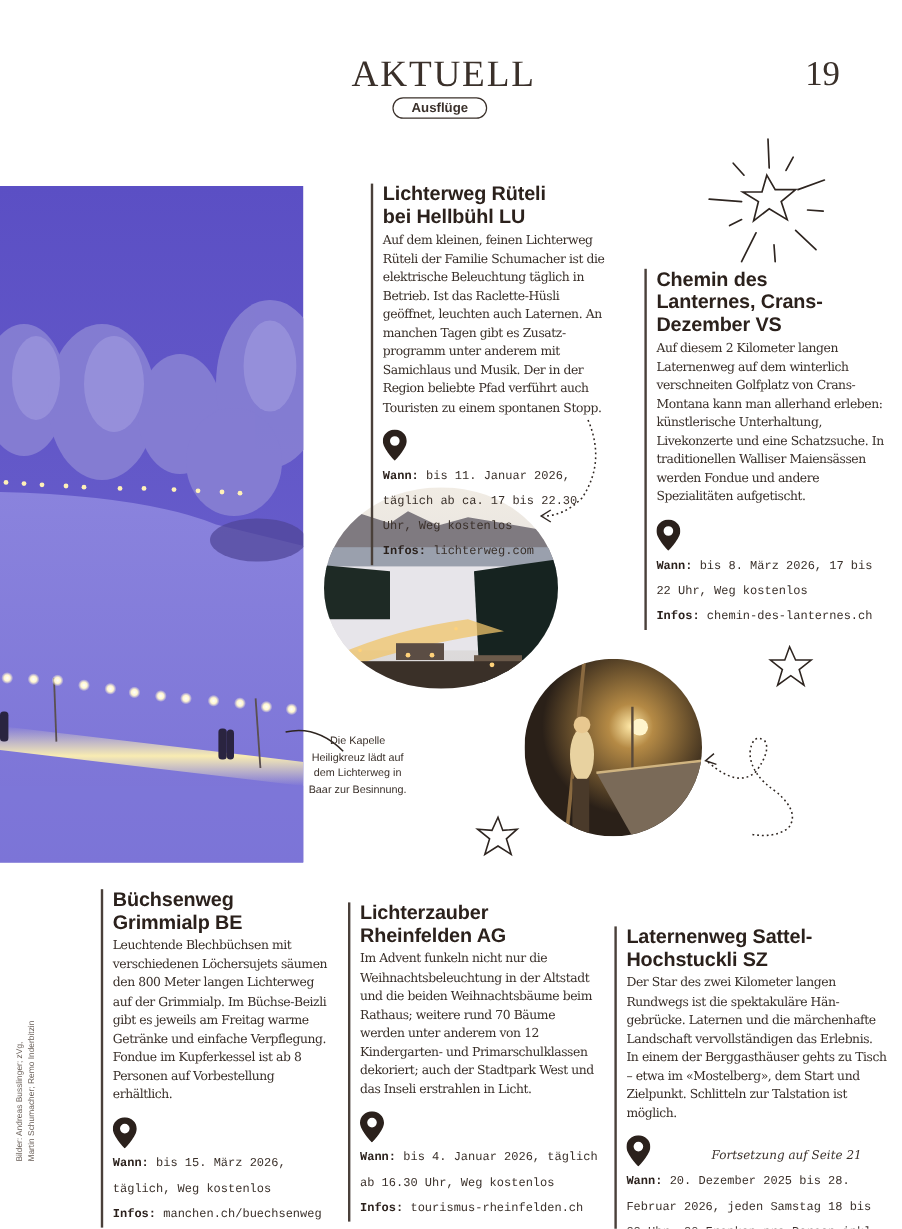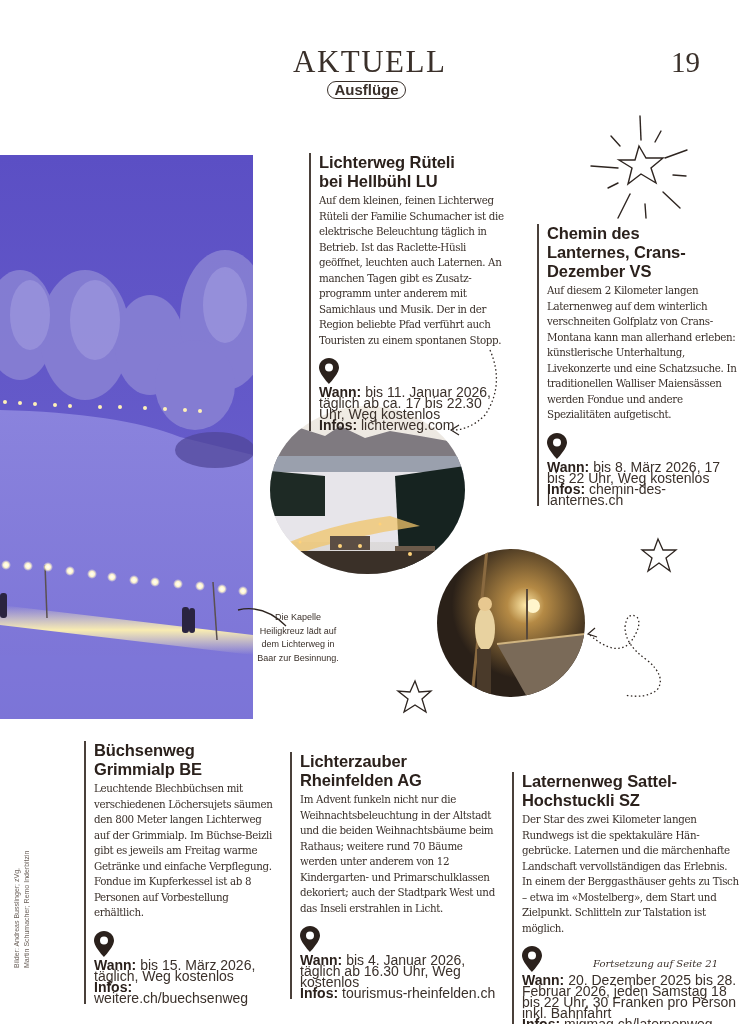--- a/index.html
+++ b/index.html
@@ -1,29 +1,29 @@
 <!DOCTYPE html>
 <html><head>
 <meta charset="utf-8">
 <style>
   html, body { margin:0; padding:0; }
   body { width:752px; height:1024px; background:#ffffff; position:relative; overflow:hidden; color:#2e2520; }
 
   .header-title { position:absolute; left:293px; top:46px; font-family:"Liberation Serif",serif; font-size:31px; letter-spacing:1.5px; color:#3a302a; line-height:1; }
-  .header-pill { position:absolute; left:327px; top:81px; width:79px; height:18px; border:1.3px solid #3a302a; border-radius:10px; box-sizing:border-box; font-family:"Liberation Sans",sans-serif; font-weight:bold; font-size:15px; line-height:16px; text-align:center; color:#3a302a; }
+  .header-pill { position:absolute; left:327px; top:81px; width:79px; height:18px; border:1.3px solid #3a302a; border-radius:10px; box-sizing:border-box; font-family:"Liberation Sans",sans-serif; font-weight:bold; font-size:11px; line-height:16px; text-align:center; color:#3a302a; }
   .page-number { position:absolute; left:671px; top:48px; font-family:"Liberation Serif",serif; font-size:29px; color:#3a302a; line-height:1; }
 
   .photo-main { position:absolute; left:0; top:155px; width:253px; height:564px; overflow:hidden; }
   .circle { position:absolute; border-radius:50%; overflow:hidden; }
 
   .article { position:absolute; border-left:2px solid #4a403a; padding-left:8px; box-sizing:border-box; }
   .article h2 { margin:0; font-family:"Liberation Sans",sans-serif; font-weight:bold; font-size:16.5px; line-height:19px; color:#2b211c; letter-spacing:-0.1px; }
   .article p.body { margin:2px 0 0 0; font-family:"DejaVu Serif",serif; font-size:10.3px; line-height:15.5px; color:#3a302a; letter-spacing:-0.35px; }
   .pin { display:block; margin-top:10px; width:20px; height:26px; }
-  .info { font-family:Liberation Sans, sans-serif; font-size:14px; line-height:11px; color:#3a302a; margin-top:3px; }
+  .info { font-family:Liberation Mono, monospace; font-size:10px; line-height:21px; color:#3a302a; margin-top:3px; }
   .info b { font-weight:bold; color:#2b211c; }
 
   .caption { position:absolute; left:256px; top:611px; width:84px; font-family:"Liberation Sans",sans-serif; font-weight:normal; font-size:9px; line-height:13.5px; text-align:center; color:#3a302a; }
   .credits { position:absolute; left:12px; top:968px; transform-origin:left top; transform:rotate(-90deg); font-family:"Liberation Sans",sans-serif; font-size:7px; line-height:10px; color:#6b615a; white-space:nowrap; }
   .footer { position:absolute; left:593px; top:958px; font-family:"DejaVu Serif",serif; font-style:italic; font-size:10px; color:#3a302a; }
   svg.deco { position:absolute; overflow:visible; }
 </style>
 </head>
 <body>
 
@@ -254,21 +254,21 @@
   <h2>
     <span>Büchsenweg</span><br>
     <span>Grimmialp BE</span>
   </h2>
   <p class="body">Leuchtende Blechbüchsen mit verschiedenen Löchersujets säumen den 800 Meter langen Lichterweg auf der Grimmialp. Im Büchse-Beizli gibt es jeweils am Freitag warme Getränke und einfache Verpflegung. Fondue im Kupferkessel ist ab 8 Personen auf Vorbestellung erhältlich.</p>
   <svg class="pin" viewBox="0 0 20 26">
       <path d="M10 0 C4.5 0 0 4.3 0 9.6 C0 16 10 26 10 26 C10 26 20 16 20 9.6 C20 4.3 15.5 0 10 0 Z M10 5.5 A4 4 0 1 1 10 13.5 A4 4 0 1 1 10 5.5 Z" fill="#2b211c" fill-rule="evenodd"></path>
     </svg>
   <div class="info">
     <b>Wann:</b> <span>bis 15. März 2026, täglich, Weg kostenlos</span><br>
-    <b>Infos:</b> <span>weitere.ch/buechsenweg</span>
+    <b>Infos:</b> <span>manchen.ch/buechsenweg</span>
   </div>
 </div>
 
 <div class="article" style="left:290px;top:752px;width:210px;">
   <h2>
     <span>Lichterzauber</span><br>
     <span>Rheinfelden AG</span>
   </h2>
   <p class="body">Im Advent funkeln nicht nur die Weihnachtsbeleuchtung in der Alt­stadt und die beiden Weihnachts­bäume beim Rathaus; weitere rund 70 Bäume werden unter anderem von 12 Kindergarten- und Primarschulklas­sen dekoriert; auch der Stadtpark West und das Inseli erstrahlen in Licht.</p>
   <svg class="pin" viewBox="0 0 20 26">

